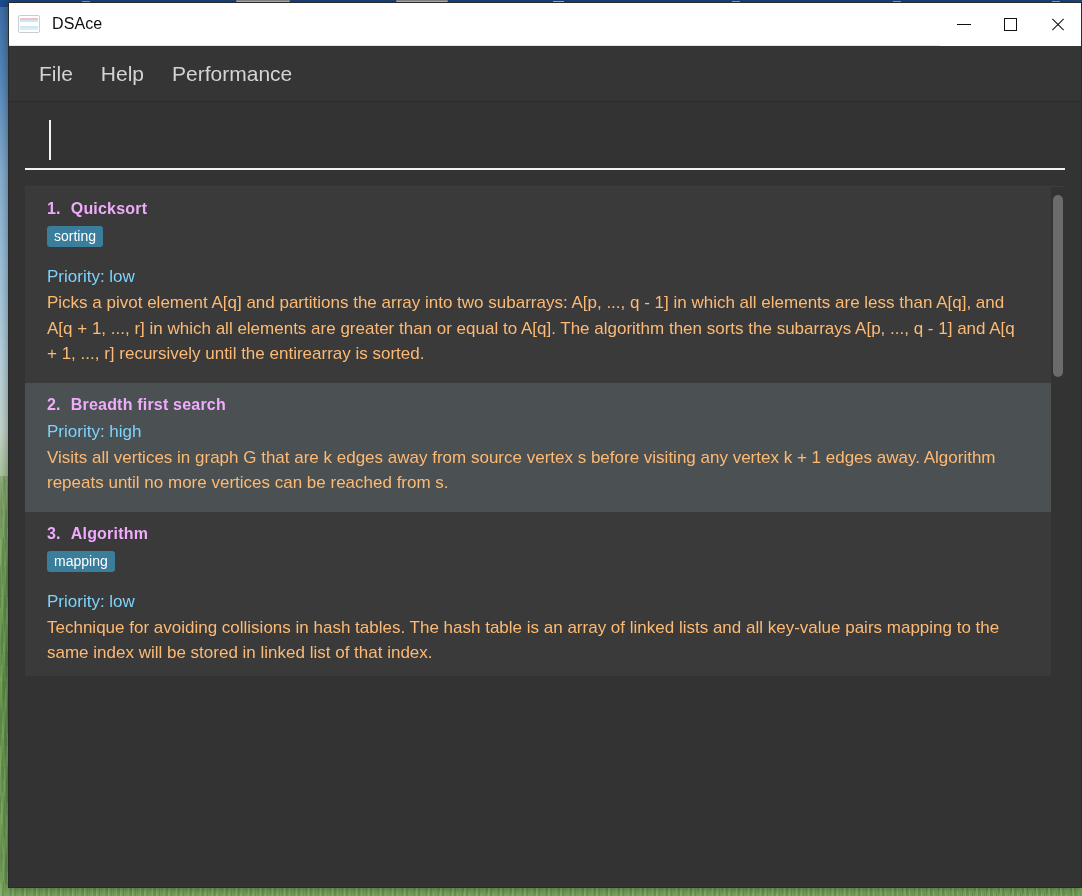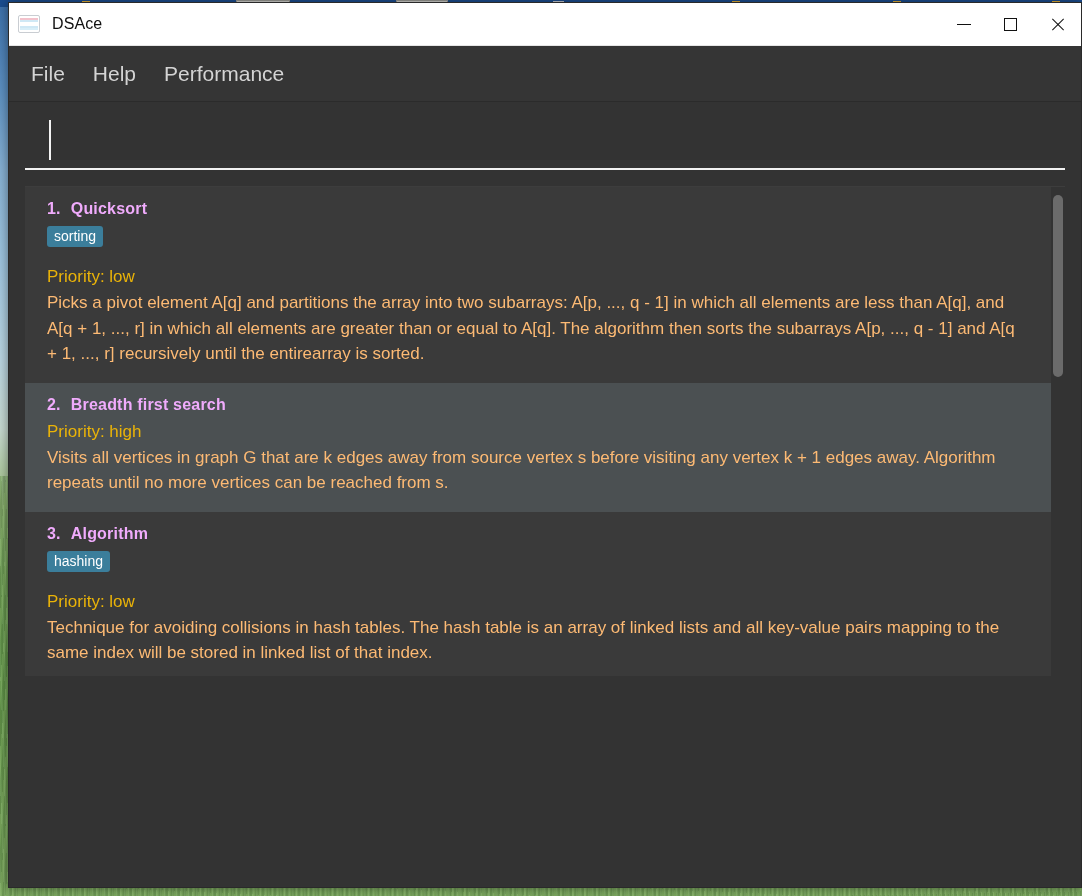--- a/index.html
+++ b/index.html
@@ -133,21 +133,21 @@
   }
   .wc-close::before { transform: rotate(45deg); }
   .wc-close::after  { transform: rotate(-45deg); }
 
   
   #menu-bar {
     height: 56px;
     background: #353535;
     display: flex;
     align-items: center;
-    padding-left: 8px;
+    padding-left: 16px;
     border-bottom: 1px solid #2b2b2b;
   }
   .menu-item {
     color: #d4d4d4;
     font-size: 21px;
     font-weight: 300;
     padding: 3px 14px;
     white-space: nowrap;
   }
 
@@ -233,21 +233,21 @@
   .tag {
     display: inline-block;
     background: #3b7e9b;
     color: #ffffff;
     font-size: 14px;
     padding: 2px 7px 3px 7px;
     border-radius: 3px;
     margin-bottom: 20px;
   }
   .priority {
-    color: #eab308;
+    color: #7dd3fc;
     font-size: 17px;
     font-weight: 300;
     margin-bottom: 3px;
   }
   .desc {
     color: #fdba74;
     font-size: 17px;
     font-weight: 300;
     line-height: 25.5px;
     max-width: 1000px;
@@ -360,21 +360,21 @@
             <span class="num">2.</span><span>Breadth first search</span>
           </div>
           <div class="priority">Priority: high</div>
           <div class="desc">Visits all vertices in graph G that are k edges away from source vertex s before visiting any vertex k + 1 edges away. Algorithm repeats until no more vertices can be reached from s.</div>
         </div>
 
         <div class="card">
           <div class="card-title">
             <span class="num">3.</span><span>Algorithm</span>
           </div>
-          <div><span class="tag">hashing</span></div>
+          <div><span class="tag">mapping</span></div>
           <div class="priority">Priority: low</div>
           <div class="desc">Technique for avoiding collisions in hash tables. The hash table is an array of linked lists and all key-value pairs mapping to the same index will be stored in linked list  of that index.</div>
         </div>
 
       </div>
 
       <div id="scrollbar-track">
         <div id="scrollbar-thumb"></div>
       </div>
     </div>

